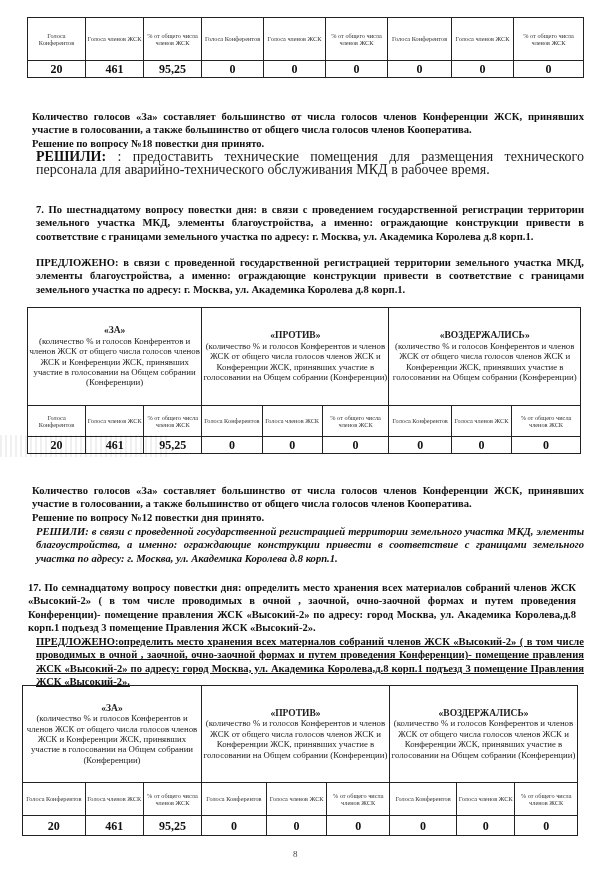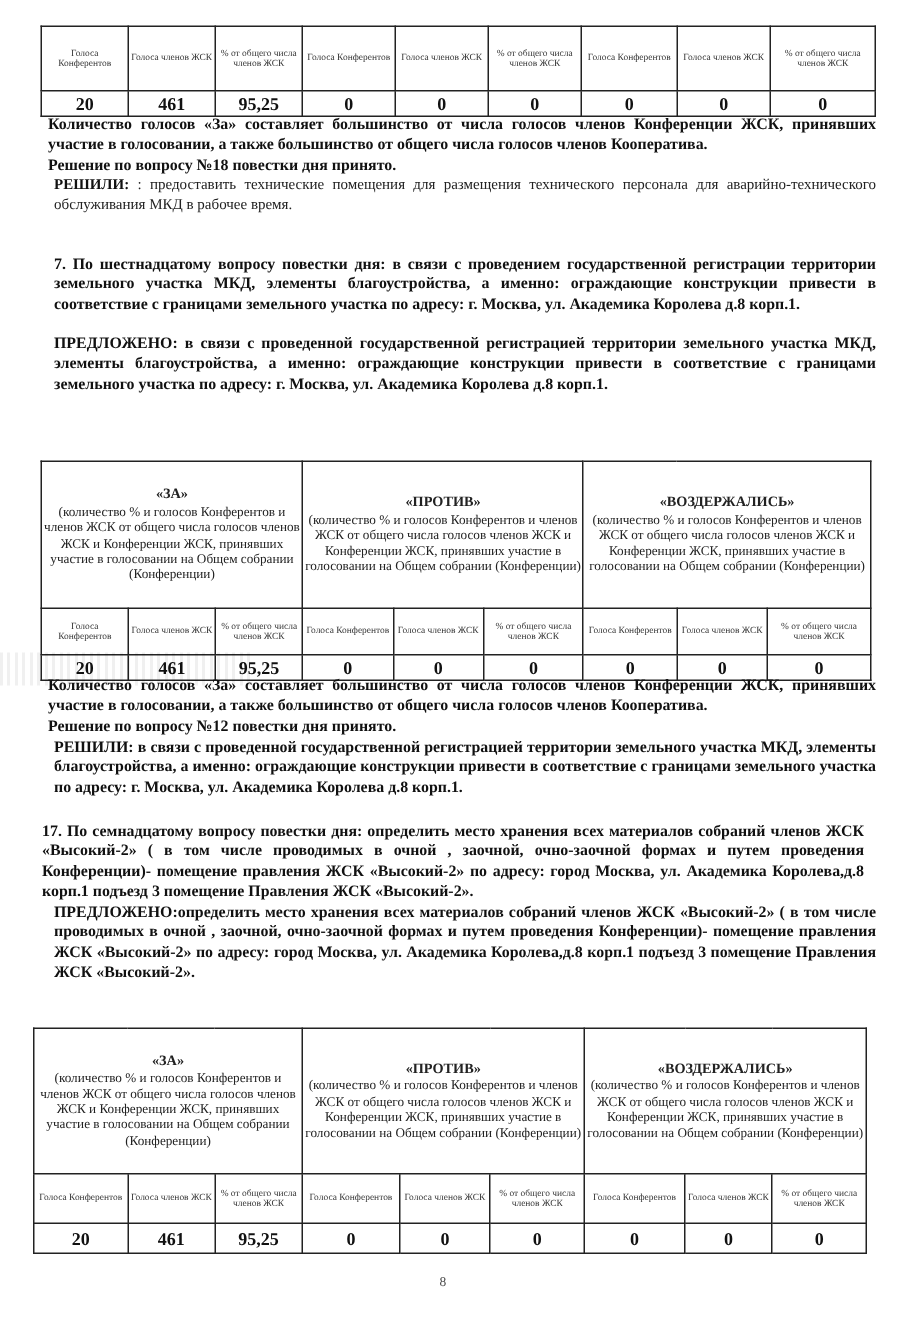--- a/index.html
+++ b/index.html
@@ -7,21 +7,21 @@
     width: 600px; height: 880px; background: #ffffff; position: relative; overflow: hidden;
     font-family: "Liberation Serif", "DejaVu Serif", serif; color: #111;
   }
   .page { position: absolute; left: 0; top: 0; width: 564px; height: 880px; }
   table.vt { border-collapse: collapse; position: absolute; table-layout: fixed; }
   table.vt td { border: 1px solid #222; text-align: center; vertical-align: middle; padding: 0 1px; }
   td.sub { font-size: 6.3px; line-height: 7.4px; color: #333; }
   td.val { font-size: 12px; font-weight: bold; line-height: 14px; }
   td.grp { font-size: 8.8px; line-height: 10.4px; color: #222; }
   td.grp .gt { font-weight: bold; font-size: 9.5px; display: block; }
-  .txt { position: absolute; font-size: 10.6px; line-height: 13.4px; text-align: justify; }
+  .txt { position: absolute; font-size: 10.6px; line-height: 13.4px; text-align: justify; margin-top: 33px; }
   .txt .b { font-weight: bold; }
   .bold { font-weight: bold; }
   .light { font-weight: normal; color: #222; }
   .pagenum { position: absolute; left: 293px; top: 849px; font-size: 9px; color: #444; }
   .noise { position: absolute; left: 0; top: 435px; width: 170px; height: 22px;
            background: repeating-linear-gradient(90deg, rgba(0,0,0,0.06) 0 2px, transparent 2px 5px); }
 </style>
 </head>
 <body>
 
@@ -64,21 +64,21 @@
     </tr>
   </tbody>
     </table>
 
   <div class="txt bold" style="left:32px; top:77px; width:552px;">
     <span>Количество голосов «За» составляет большинство от числа голосов членов Конференции ЖСК, принявших участие в голосовании, а также большинство от общего числа голосов членов Кооператива.</span>
   </div>
   <div class="txt bold" style="left:32px; top:104px; width:552px;">
     <span>Решение по вопросу №18 повестки дня принято.</span>
   </div>
-  <div class="txt" style="left:36px; top:117px; width:548px; font-size:10px;">
+  <div class="txt" style="left:36px; top:117px; width:548px; font-size:14px;">
     <span class="b">РЕШИЛИ:</span>
     <span class="light">: предоставить технические помещения для размещения технического персонала для аварийно-технического обслуживания МКД в рабочее время.</span>
   </div>
 
   <div class="txt bold" style="left:36px; top:170px; width:548px;">
     <span>7. По шестнадцатому вопросу повестки дня: в связи с проведением государственной регистрации территории земельного участка МКД, элементы благоустройства, а именно: ограждающие конструкции привести в соответствие с границами земельного участка по адресу: г. Москва, ул. Академика Королева д.8 корп.1.</span>
   </div>
   <div class="txt bold" style="left:36px; top:223px; width:548px;">
     <span class="b">ПРЕДЛОЖЕНО:</span>
     <span>в связи с проведенной государственной регистрацией территории земельного участка МКД, элементы благоустройства, а именно: ограждающие конструкции привести в соответствие с границами земельного участка по адресу: г. Москва, ул. Академика Королева д.8 корп.1.</span>
@@ -136,29 +136,29 @@
   </tbody>
     </table>
   <div class="noise"></div>
 
   <div class="txt bold" style="left:32px; top:451px; width:552px;">
     <span>Количество голосов «За» составляет большинство от числа голосов членов Конференции ЖСК, принявших участие в голосовании, а также большинство от общего числа голосов членов Кооператива.</span>
   </div>
   <div class="txt bold" style="left:32px; top:478px; width:552px;">
     <span>Решение по вопросу №12 повестки дня принято.</span>
   </div>
-  <div class="txt bold" style="left:36px; top:492px; width:548px;">
+  <div class="txt bold" style="left:36px; top:492px; width:548px;font-style:italic;">
     <span class="b">РЕШИЛИ:</span>
     <span>в связи с проведенной государственной регистрацией территории земельного участка МКД, элементы благоустройства, а именно: ограждающие конструкции привести в соответствие с границами земельного участка по адресу: г. Москва, ул. Академика Королева д.8 корп.1.</span>
   </div>
 
   <div class="txt bold" style="left:28px; top:548px; width:548px;">
     <span>17. По семнадцатому вопросу повестки дня: определить место хранения всех материалов собраний членов ЖСК «Высокий-2» ( в том числе проводимых в очной , заочной, очно-заочной формах и путем проведения Конференции)- помещение правления ЖСК «Высокий-2» по адресу: город Москва, ул. Академика Королева,д.8 корп.1 подъезд 3 помещение Правления ЖСК «Высокий-2».</span>
   </div>
-  <div class="txt bold" style="left:36px; top:602px; width:548px;">
+  <div class="txt bold" style="left:36px; top:602px; width:548px;text-decoration:underline;">
     <span class="b">ПРЕДЛОЖЕНО:</span><span>определить место хранения всех материалов собраний членов ЖСК «Высокий-2» ( в том числе проводимых в очной , заочной, очно-заочной формах и путем проведения Конференции)- помещение правления ЖСК «Высокий-2» по адресу: город Москва, ул. Академика Королева,д.8 корп.1 подъезд 3 помещение Правления ЖСК «Высокий-2».</span>
   </div>
 
   <table class="vt" style="left:22px; top:685px; width:556px;">
     <colgroup>
       <col style="width:56px">
         <col style="width:52px">
         <col style="width:52px">
       <col style="width:58px">
         <col style="width:54px">

